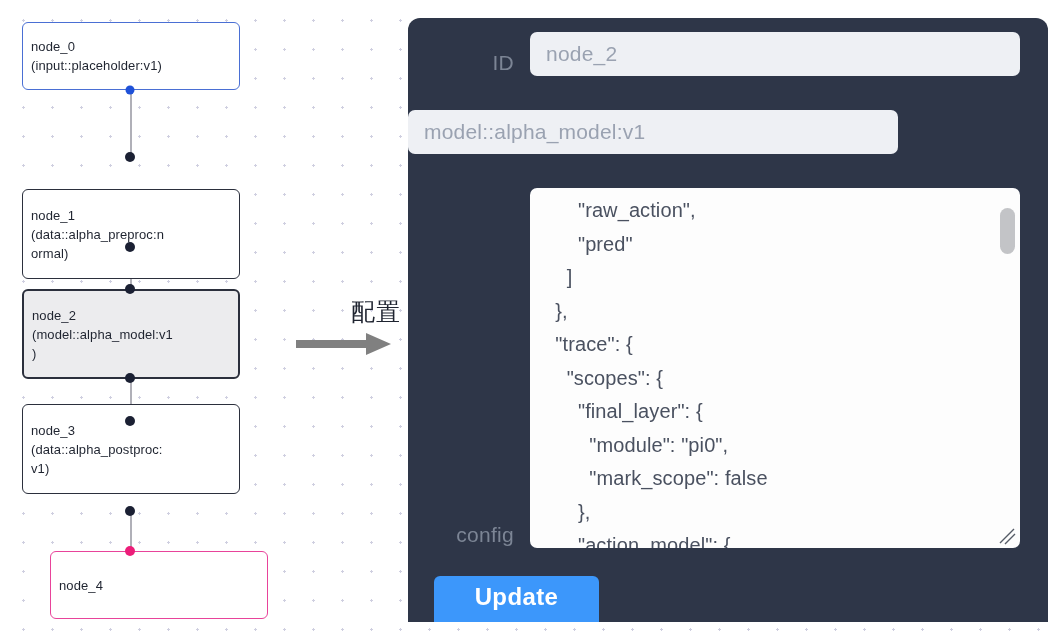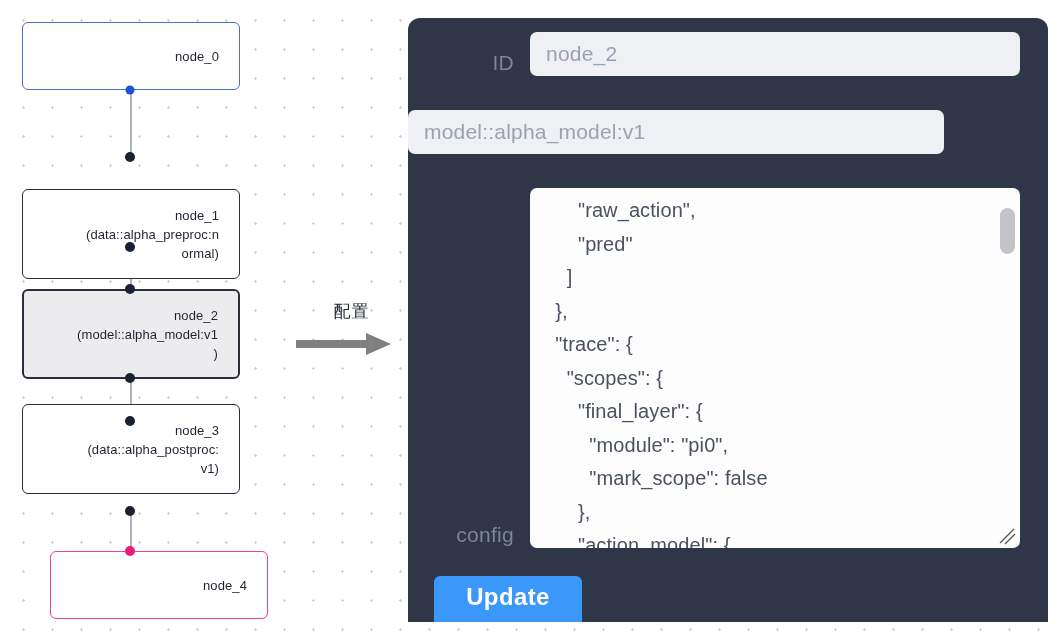--- a/index.html
+++ b/index.html
@@ -37,25 +37,25 @@
   .node {
     position: absolute;
     box-sizing: border-box;
     background: #ffffff;
     border: 1.5px solid #2b2f3c;
     border-radius: 6px;
     display: flex;
     flex-direction: column;
     align-items: center;
     justify-content: center;
-    text-align: right;
+    text-align: left;
     color: #1f2430;
     font-size: 13px;
     line-height: 19px;
-    padding: 2px 20px;
+    padding: 2px 8px;
     letter-spacing: 0.1px;
   }
   .node .nline { display: block; width: 100%; white-space: pre-wrap; word-break: break-all; }
 
   .node.is-input  { border-color: #4a6fd4; }
   .node.is-output { border-color: #e8439a; }
   .node.is-selected {
     background: #ececee;
     border-color: #2b2f3c;
     border-width: 2px;
@@ -81,25 +81,25 @@
 
   
   #annotation {
     position: absolute;
     left: 296px;
     top: 300px;
     width: 105px;
     height: 60px;
   }
   #annotation .anno-label {
-    font-size: 17px;
+    font-size: 24px;
     color: #1f2430;
     line-height: 24px;
     letter-spacing: 1px;
-    text-align: center;
+    text-align: right;
     padding-left: 6px;
   }
   #annotation .anno-arrow {
     position: absolute;
     left: 0; top: 33px;
     width: 96px; height: 22px;
   }
 
   
   #panel {
@@ -139,21 +139,21 @@
     border: none;
     border-radius: 7px;
     color: #9aa2b1;
     font-size: 21px;
     font-family: "Liberation Sans", sans-serif;
     padding: 0 16px;
     letter-spacing: 0.2px;
     outline: none;
   }
   #id-field   { width: 490px; height: 44px; line-height: 44px; }
-  #type-field { width: 536px; height: 44px; line-height: 44px; }
+  #type-field { width: 490px; height: 44px; line-height: 44px; }
 
   
   #config-wrap {
     position: relative;
     width: 490px;
     height: 360px;
   }
   #config-field {
     position: absolute;
     left: 0; top: 0;
@@ -193,21 +193,21 @@
     right: 3px;
     bottom: 2px;
     width: 20px;
     height: 20px;
   }
 
   #update-button {
     position: absolute;
     left: 26px;
     top: 558px;
-    width: 148px;
+    width: 165px;
     height: 46px;
     background: #3c97fb;
     color: #ffffff;
     border: none;
     border-radius: 6px 6px 0 0;
     font-family: "Liberation Sans", sans-serif;
     font-size: 24px;
     font-weight: bold;
     letter-spacing: 0.4px;
     text-align: center;
@@ -222,20 +222,21 @@
 
   <div id="canvas">
 
     <div class="edge" style="left:130px; top:89px; height:68px;"></div>
     <div class="edge" style="left:130px; top:247px; height:42px;"></div>
     <div class="edge" style="left:130px; top:377px; height:42px;"></div>
     <div class="edge" style="left:130px; top:511px; height:38px;"></div>
 
     <div class="node is-input" style="left:22px; top:22px; width:218px; height:68px;">
       <span class="nline">node_0</span>
+      <span class="nline">(input::placeholder:v1)</span>
     </div>
     <div class="handle blue" style="left:130px; top:90px;"></div>
 
     <div class="node" style="left:22px; top:157px; width:218px; height:90px;margin-top:32px;">
       <span class="nline">node_1</span>
       <span class="nline">(data::alpha_preproc:n
 ormal)</span>
     </div>
     <div class="handle" style="left:130px; top:157px;"></div>
     <div class="handle" style="left:130px; top:247px;"></div>

